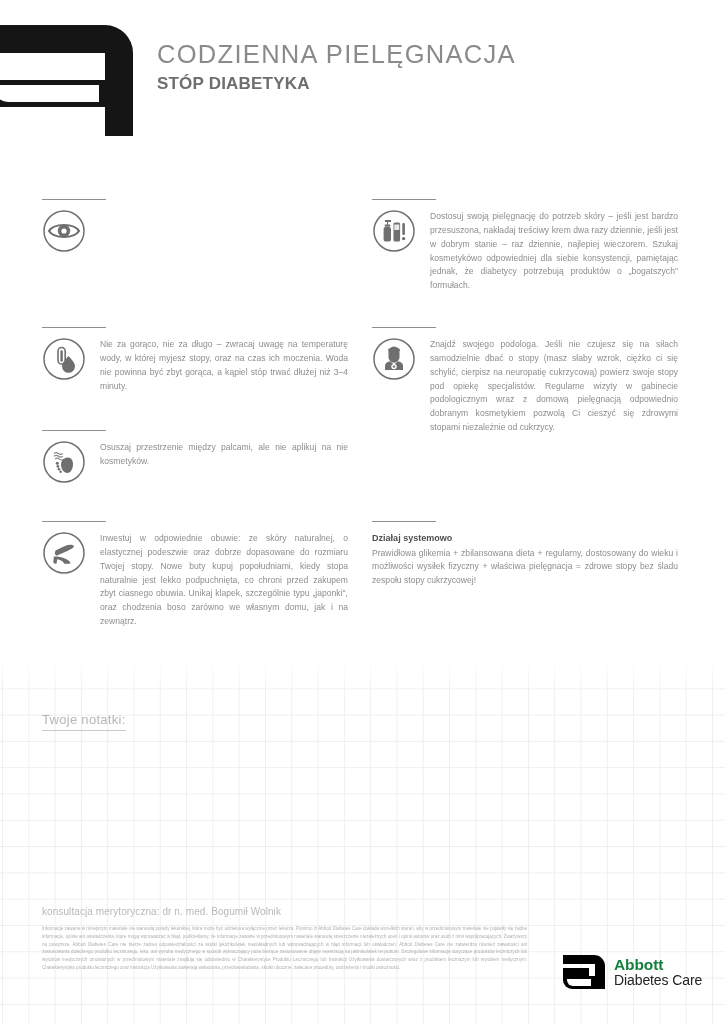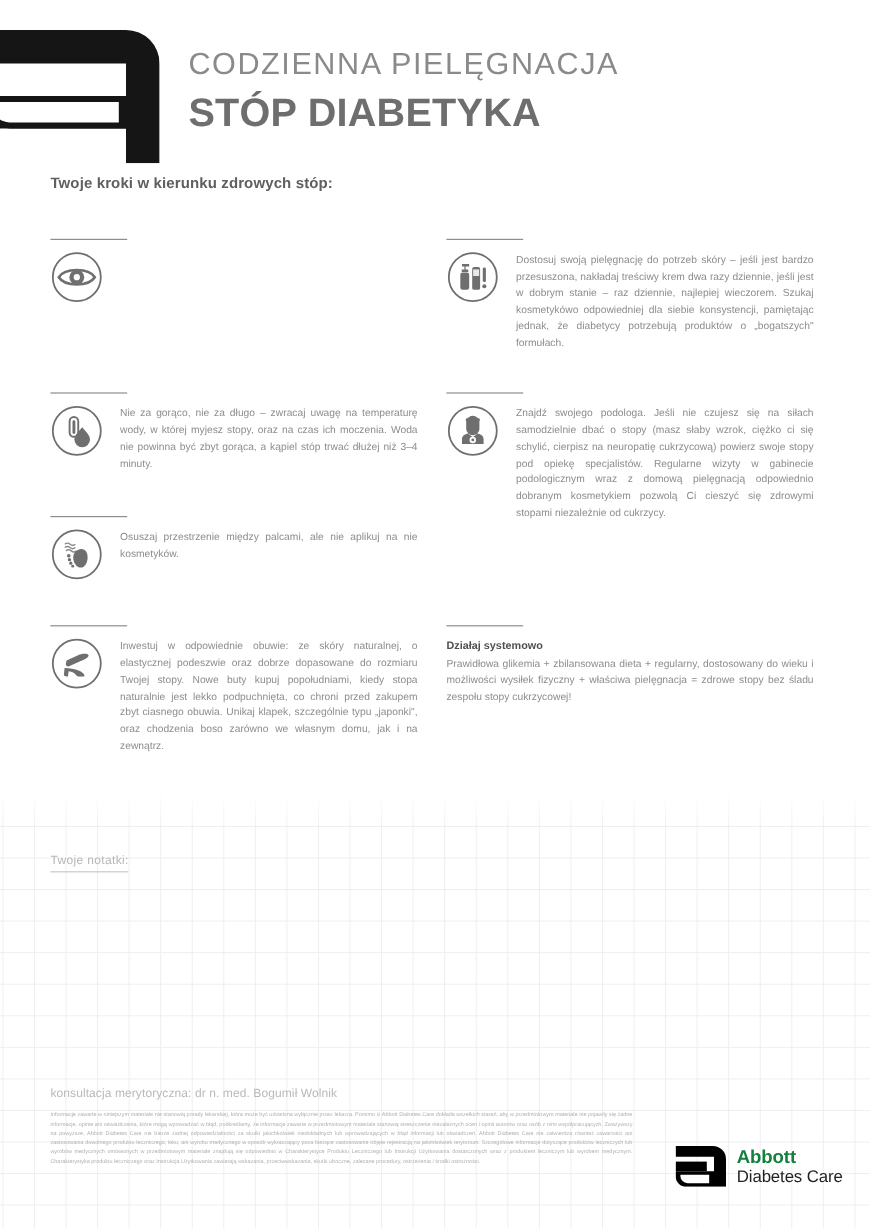--- a/index.html
+++ b/index.html
@@ -72,21 +72,21 @@
   }
   .title-line1 {
     font-size: 25.5px;
     letter-spacing: 1.3px;
     color: #8a8a8a;
     font-weight: 300;
     line-height: 1.15;
     white-space: nowrap;
   }
   .title-line2 {
-    font-size: 33px;
+    font-size: 17px;
     letter-spacing: 0.2px;
     color: #6e6e6e;
     font-weight: 700;
     line-height: 1.25;
     margin-top: 4px;
     white-space: nowrap;
   }
 
   
   .subtitle {
@@ -151,21 +151,21 @@
   #card-shoes    { left: 42px;  top: 521px; }
   #card-system   { left: 372px; top: 521px; }
 
   #card-system .text { padding-top: 0; }
 
   
   .notes {
     position: absolute;
     left: 42px;
     top: 712px;
-    font-size: 10px;
+    font-size: 13px;
     color: #b6b6b6;
     letter-spacing: 0.3px;
     border-bottom: 1px solid #c9c9c9;
     padding-bottom: 2px;
     line-height: 1.2;
   }
 
   
   .consult {
     position: absolute;
@@ -226,21 +226,20 @@
         <rect x="-20" y="55" width="128" height="5" fill="#151515"></rect>
       </svg>
     </div>
 
     <div class="header-titles">
       <div class="title-line1">CODZIENNA PIELĘGNACJA</div>
       <div class="title-line2">STÓP DIABETYKA</div>
     </div>
   </div>
 
-  <div class="subtitle">Twoje kroki w kierunku zdrowych stóp:</div>
 
   <div class="card" id="card-observe">
     <div class="rule"></div>
     <div class="body">
       <div class="icon-wrap">
         <svg width="44" height="44" viewBox="0 0 44 44" xmlns="http://www.w3.org/2000/svg">
           <circle cx="22" cy="22" r="20" fill="none" stroke="#6f6f6f" stroke-width="1.5"></circle>
           <path d="M7 22 C12 14, 32 14, 37 22 C32 30, 12 30, 7 22 Z" fill="none" stroke="#6f6f6f" stroke-width="2.2"></path>
           <circle cx="22" cy="22" r="6.2" fill="#6f6f6f"></circle>
           <circle cx="22" cy="22" r="2.6" fill="#ffffff"></circle>

